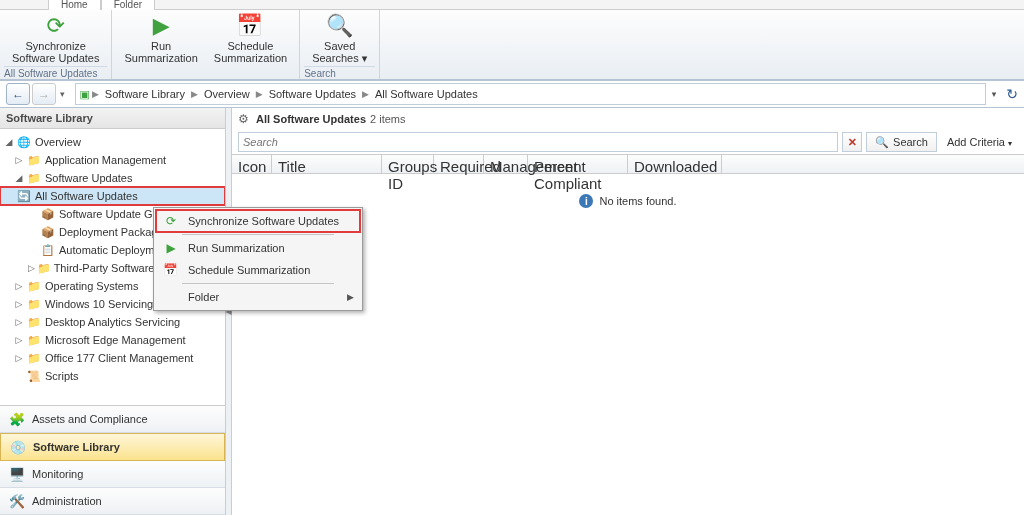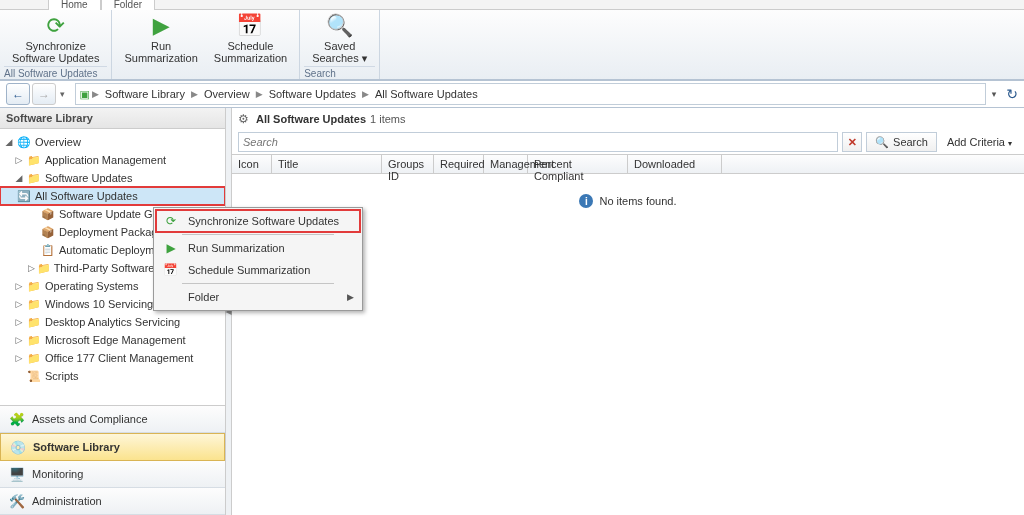--- a/index.html
+++ b/index.html
@@ -40,21 +40,21 @@
 .chead .cog{width:14px;margin-right:4px;color:#666;font-size:12px}
 .chead .ctitle{font-weight:bold;color:#333}
 .chead .ccount{color:#555;margin-left:4px}
 .searchrow{display:flex;align-items:center;padding:2px 6px;gap:4px}
 .sinput{flex:1;border:1px solid #c1cdd9;height:20px;padding:0 4px;font-style:italic;color:#888;background:#fff}
 .sbtn{width:20px;height:20px;border:1px solid #c1cdd9;background:linear-gradient(#fff,#f0f0f0);display:flex;align-items:center;justify-content:center}
 .sbtn.x{color:#c0392b;font-weight:bold}
 .sfind{height:20px;border:1px solid #c1cdd9;background:linear-gradient(#fff,#f0f0f0);padding:0 8px;display:flex;align-items:center;gap:4px;color:#555}
 .addcrit{padding:0 6px;color:#333;display:flex;align-items:flex-end;gap:3px}
 .cols{display:flex;border-top:1px solid #ccc;border-bottom:1px solid #ccc;background:linear-gradient(#fdfdfd,#eef1f4);height:20px}
-.col{border-right:1px solid #ccc;padding:3px 6px;color:#333;font-size:11px}
+.col{border-right:1px solid #ccc;padding:3px 6px;color:#333;font-size:15px}
 .noitems{text-align:center;padding:20px;color:#555;display:flex;align-items:center;justify-content:center;gap:6px}
 .noitems .info{width:14px;height:14px;border-radius:50%;background:#3b78b5;color:#fff;display:inline-flex;align-items:center;justify-content:center;font-size:10px;font-weight:bold}
 .ctxmenu{position:absolute;left:153px;top:207px;width:210px;background:#f5f5f5;border:1px solid #9a9a9a;box-shadow:2px 2px 4px rgba(0,0,0,.3);padding:2px}
 .ctxitem{display:flex;align-items:center;padding:3px 6px;gap:8px}
 .ctxitem .cico{width:18px;height:16px;display:inline-flex;align-items:center;justify-content:center;font-size:12px}
 .ctxitem.hl{outline:2px solid #e23b3b;outline-offset:-1px}
 .ctxsep{height:1px;background:#c5c5c5;margin:2px 26px 2px 26px}
 .ctxarrow{margin-left:auto;font-size:9px;color:#555}
 .collapse-handle{width:6px;background:#eef1f4;border-right:1px solid #ccc;display:flex;align-items:center;justify-content:center;font-size:8px;color:#888}
 .sync-ico{color:#3fa23f;font-size:20px}
@@ -220,21 +220,21 @@
         </div>
     </div>
   </div>
 
   <div class="collapse-handle">◀</div>
 
   <div class="content">
     <div class="chead">
       <span class="cog">⚙</span>
       <span class="ctitle">All Software Updates</span>
-      <span class="ccount">1 items</span>
+      <span class="ccount">2 items</span>
     </div>
     <div class="searchrow">
       <input class="sinput" placeholder="Search" style="">
       <div class="sbtn x">✕</div>
       <div class="sfind">
           <span>🔍</span>
           <span>Search</span>
         </div>
       <div class="addcrit">
           <span>Add Criteria</span>

